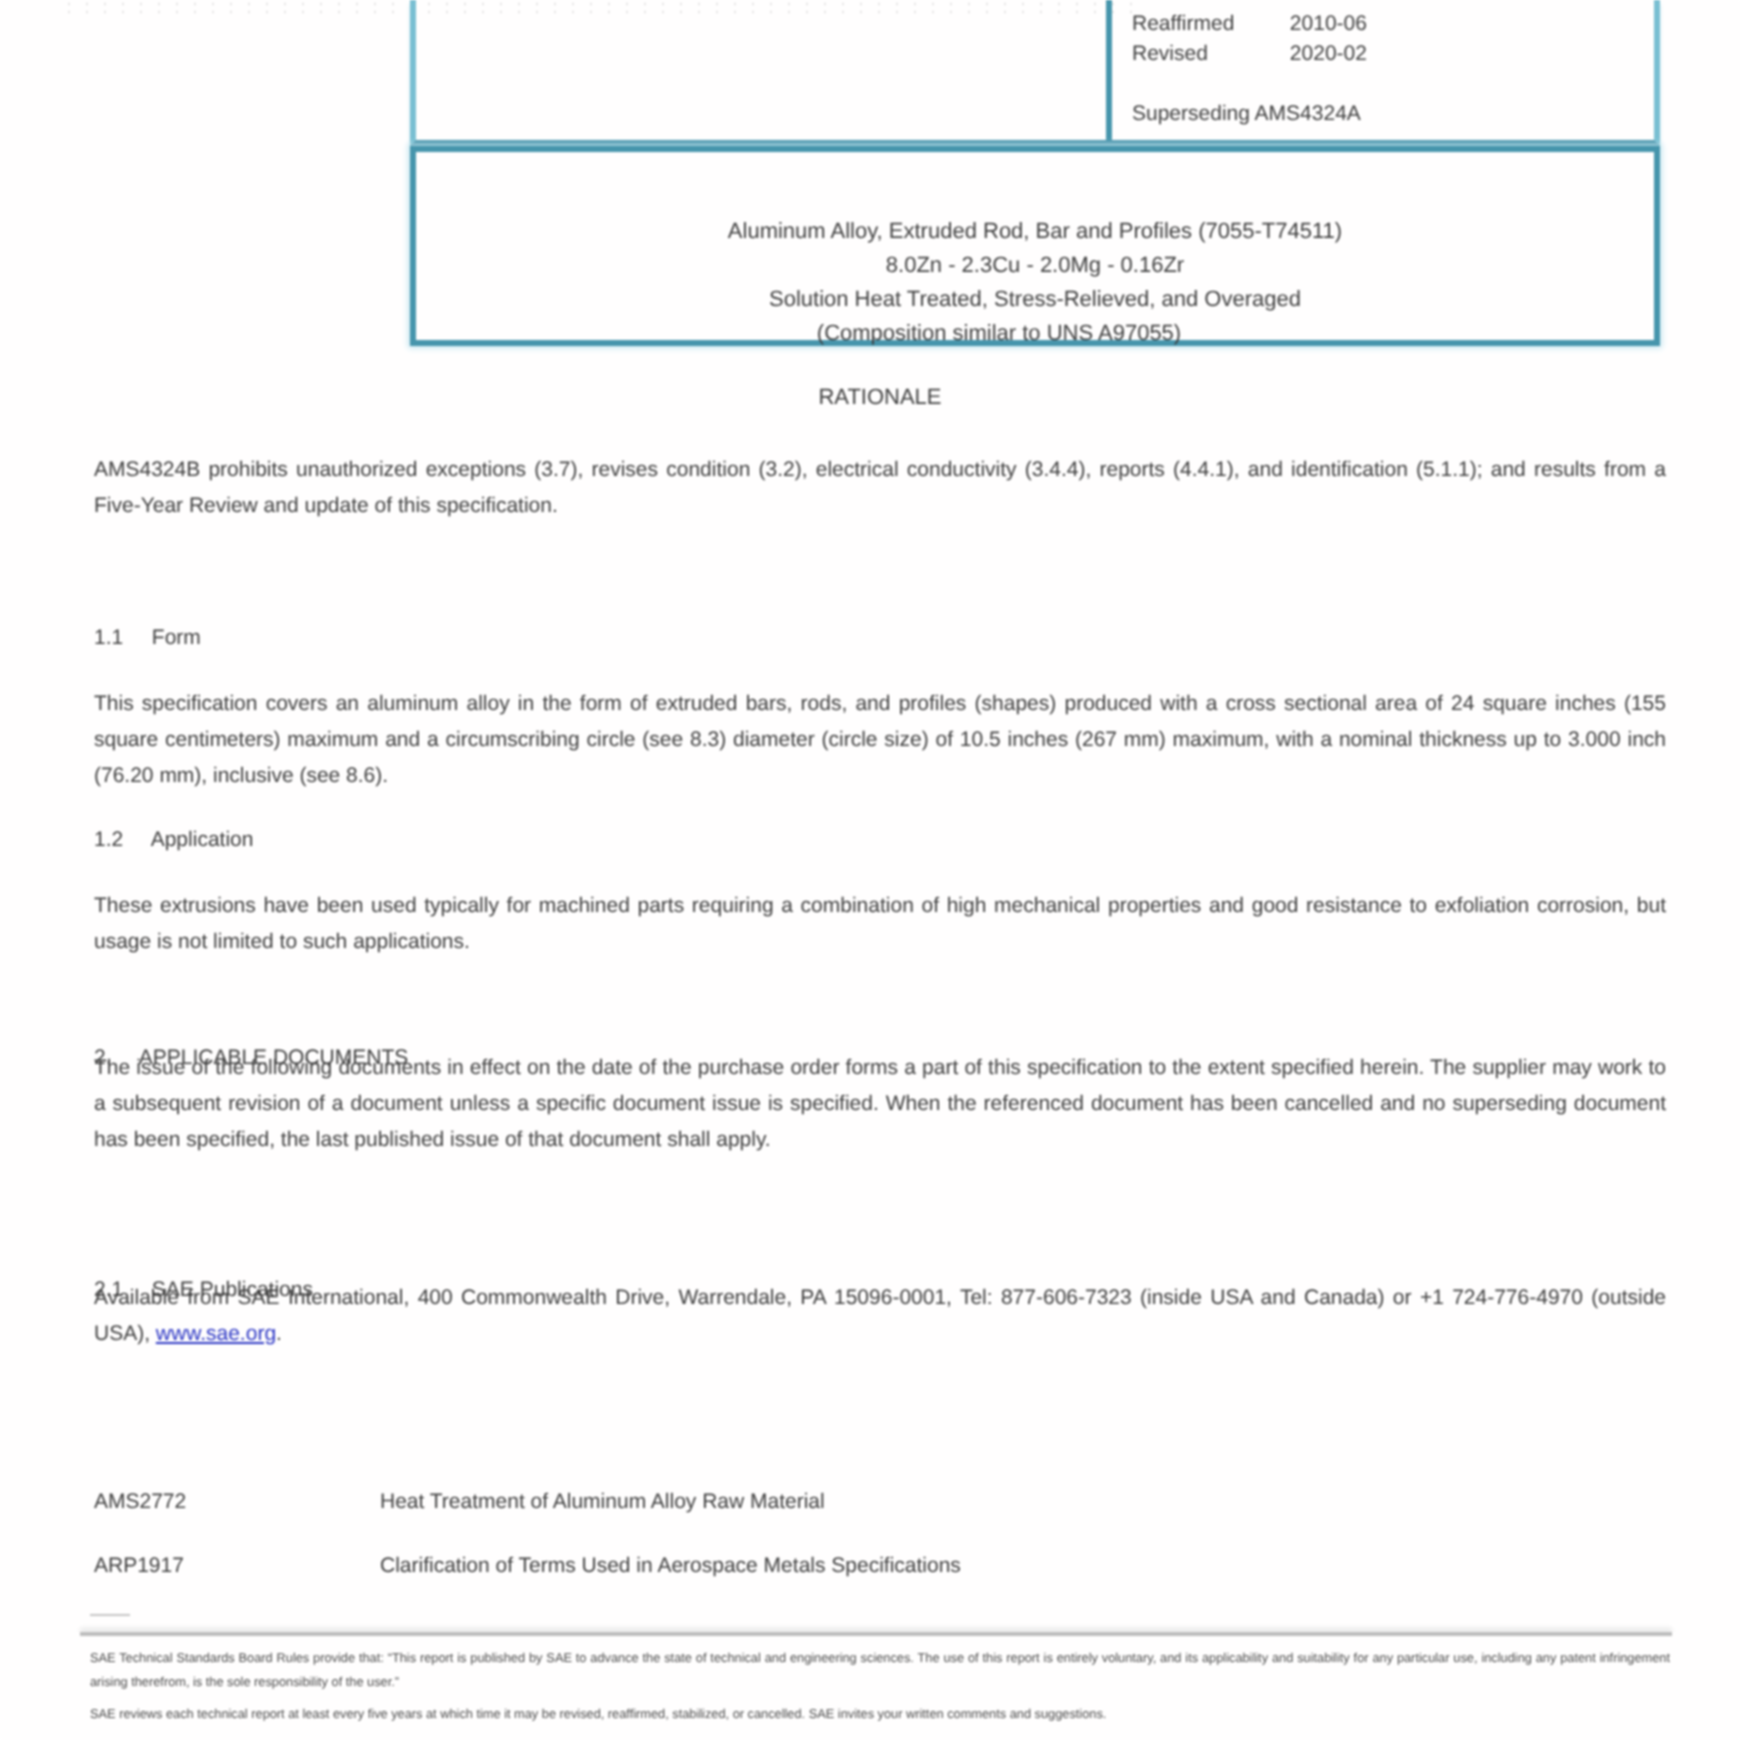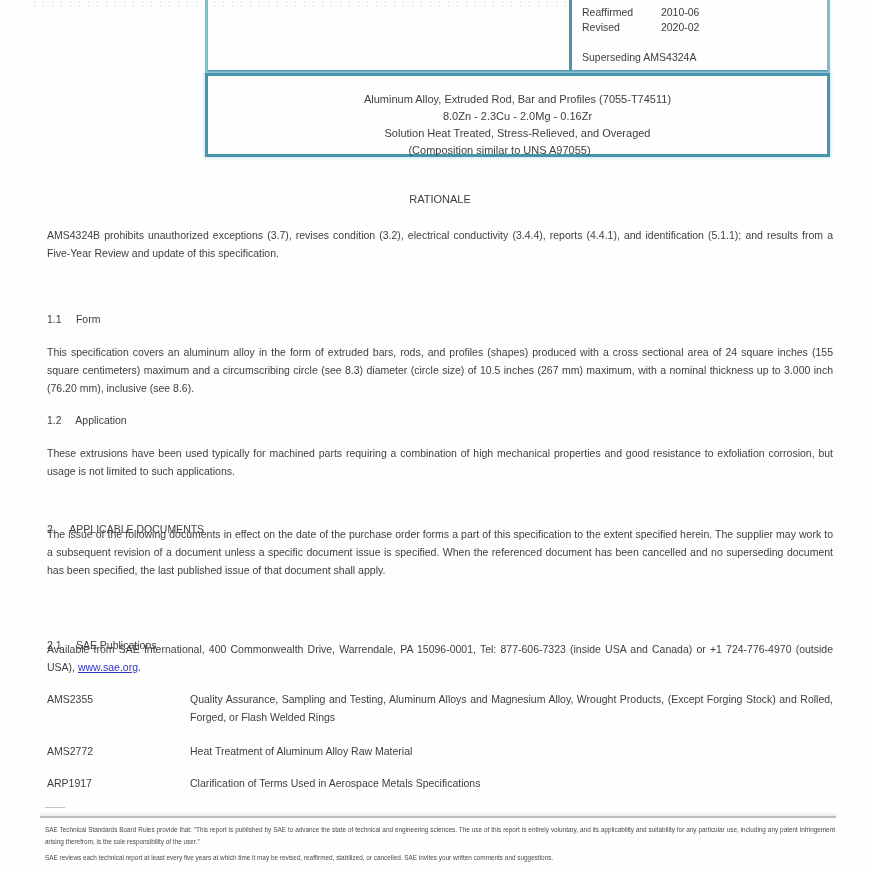--- a/index.html
+++ b/index.html
@@ -13,30 +13,30 @@
     background-image:radial-gradient(circle,#b5b5b5 0.6px,transparent 0.8px);
     background-size:9px 4px;opacity:.35;
   }
   
   .hdr-box{
     position:absolute;left:205px;top:0;width:625px;height:73px;box-sizing:border-box;
     border-left:3px solid #79bfd2;border-right:3px solid #79bfd2;
     border-bottom:3px solid #3f8da6;box-shadow:0 2px 2px #cdeaf3;
   }
   .hdr-right-cell{
-    position:absolute;right:0;top:0;width:258px;height:70px;box-sizing:border-box;
+    position:absolute;right:16px;top:0;width:258px;height:70px;box-sizing:border-box;
     border-left:3px solid #4695ac;padding:5px 8px 4px 10px;font-size:10.5px;line-height:15px;
   }
   .rev-row{white-space:nowrap;}
   .rev-label{display:inline-block;min-width:76px;}
   .superseding{margin-top:15px;white-space:nowrap;}
   .title-box{
-    position:absolute;left:205px;top:73px;width:625px;height:84px;box-sizing:border-box;
+    position:absolute;left:205px;top:73px;width:625px;height:100px;box-sizing:border-box;
     border:3px solid #4695ac;box-shadow:0 0 3px 1px #c4e6f0;
-    padding-top:15px;text-align:center;font-size:11px;line-height:17px;
+    padding-top:32px;text-align:center;font-size:11px;line-height:17px;
   }
   .title-line4{text-align:center;padding-right:36px;}
   
   .rationale-hdr{
     position:absolute;left:47px;top:193px;width:786px;text-align:center;font-size:11px;
   }
   .para{
     position:absolute;left:47px;width:786px;font-size:10.5px;line-height:18px;
     text-align:justify;
   }
@@ -104,24 +104,20 @@
   <div class="para" style="top:525px">The issue of the following documents in effect on the date of the purchase order forms a part of this specification to the extent specified herein. The supplier may work to a subsequent revision of a document unless a specific document issue is specified. When the referenced document has been cancelled and no superseding document has been specified, the last published issue of that document shall apply.</div>
 
   <div class="sec-hdr" style="top:639px">
     <span class="sec-num sub">2.1</span>
     <span>SAE Publications</span>
   </div>
   <div class="para" style="top:640px">
     <span>Available from SAE International, 400 Commonwealth Drive, Warrendale, PA 15096-0001, Tel: 877-606-7323 (inside USA and Canada) or +1 724-776-4970 (outside USA), </span><a class="link">www.sae.org</a><span>.</span>
   </div>
 
-  <div class="doc-row" style="top:690px">
-    <span class="doc-code">AMS2355</span>
-    <div class="doc-title">Quality Assurance, Sampling and Testing, Aluminum Alloys and Magnesium Alloy, Wrought Products, (Except Forging Stock) and Rolled, Forged, or Flash Welded Rings</div>
-  </div>
   <div class="doc-row" style="top:742px">
     <span class="doc-code">AMS2772</span>
     <div class="doc-title">Heat Treatment of Aluminum Alloy Raw Material</div>
   </div>
   <div class="doc-row" style="top:774px">
     <span class="doc-code">ARP1917</span>
     <div class="doc-title">Clarification of Terms Used in Aerospace Metals Specifications</div>
   </div>
 
   <div class="foot-stub"></div>

